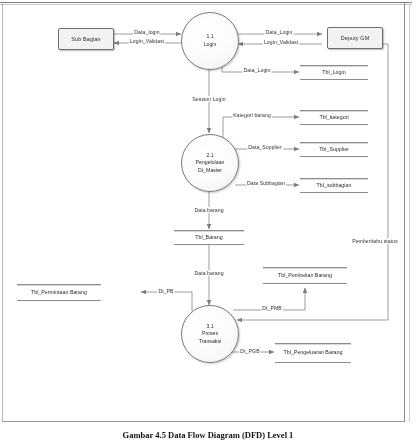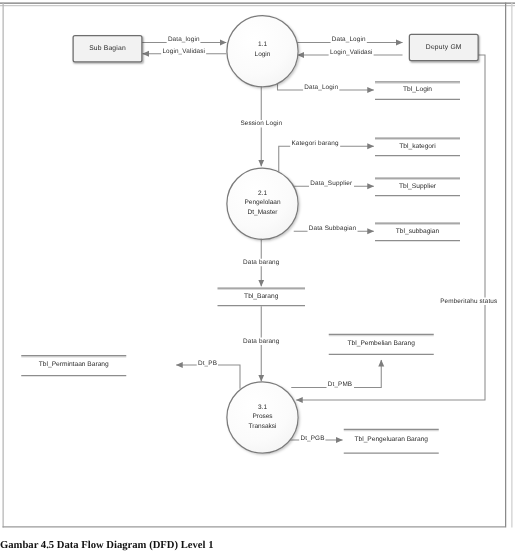--- a/index.html
+++ b/index.html
@@ -38,21 +38,21 @@
   .store .bar.b1{box-shadow:0 1px 0 #d8d8d8;}
   .store .name{flex:1;display:flex;align-items:center;justify-content:center;
                font-size:5.3px;color:#2a2a2a;text-align:center;line-height:1.35;padding:0 1px;}
 
   
   .flab{position:absolute;font-size:5.1px;color:#2f2f2f;background:#ffffff;
         padding:0 1px;white-space:nowrap;letter-spacing:.1px;}
   .flab.ctr{transform:translateX(-50%);}
 
   
-  .caption{position:absolute;left:0;top:430px;width:416px;text-align:left;
+  .caption{position:absolute;left:0;top:430px;width:416px;text-align:center;
            font-family:"Liberation Serif","DejaVu Serif",serif;
            font-size:8.5px;font-weight:bold;color:#111;white-space:nowrap;}
 </style>
 </head>
 <body>
 
 <div id="page">
 
   <div class="frame-top"></div>
   <div class="frame-top2"></div>

